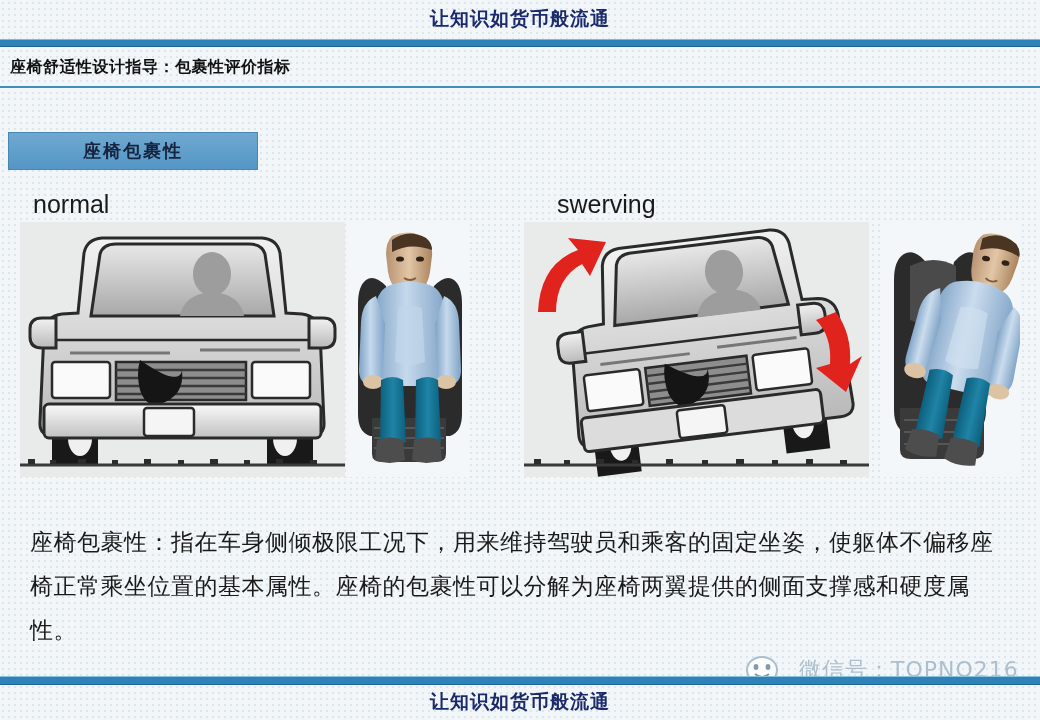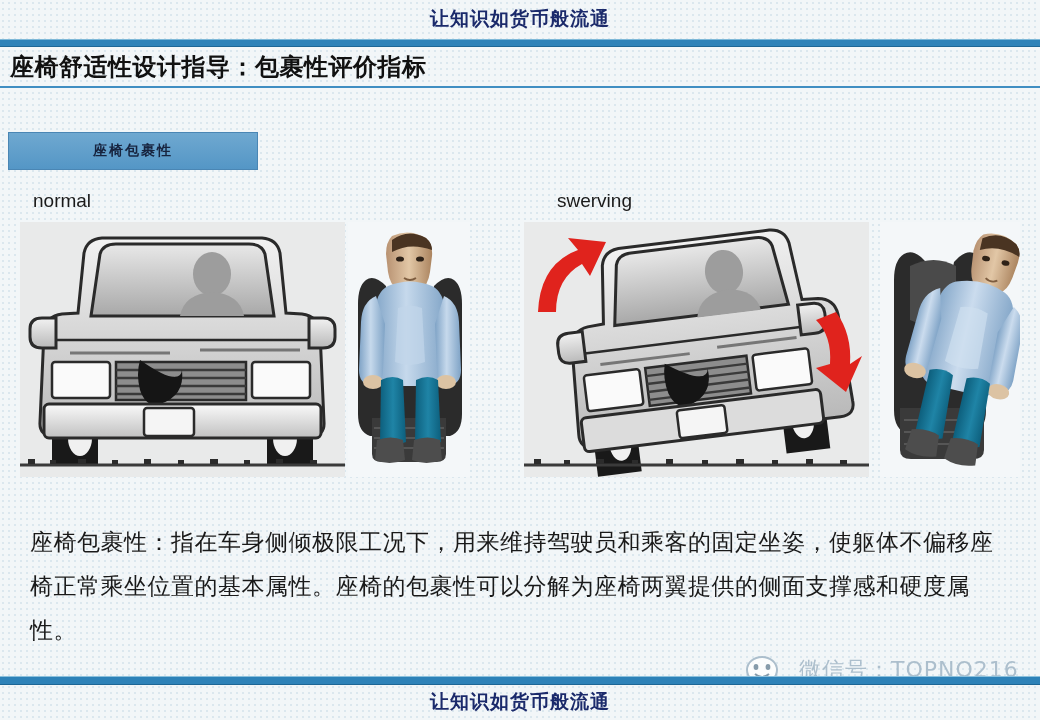--- a/index.html
+++ b/index.html
@@ -30,41 +30,41 @@
   .rule-top{
     position:absolute;left:0;top:39px;width:1040px;height:6px;
     background:#2e82b8;border-top:1px solid #7fb9d8;border-bottom:1px solid #1d6695;
   }
   .slide-title{
     position:absolute;left:10px;top:50px;width:980px;height:34px;
     display:flex;align-items:center;
   }
   .slide-title-text{
     font-family:Liberation Sans, sans-serif;
-    font-size:24px;font-weight:700;color:#111;letter-spacing:.5px;
+    font-size:16px;font-weight:700;color:#111;letter-spacing:.5px;
   }
   .rule-under-title{
     position:absolute;left:0;top:86px;width:1040px;height:2px;background:#3f8ec2;
   }
 
   
   .section-chip{
     position:absolute;left:8px;top:132px;width:248px;height:36px;
     background:linear-gradient(180deg,#6fa8d0 0%,#5496c6 100%);
     border:1px solid #4a86b4;
     display:flex;align-items:center;justify-content:center;
   }
   .section-chip-text{
     font-family:Liberation Sans, sans-serif;
-    font-size:14px;font-weight:700;color:#17243f;letter-spacing:2px;
+    font-size:18px;font-weight:700;color:#17243f;letter-spacing:2px;
   }
 
   
   .scenario-label{
-    position:absolute;font-size:19px;color:#1a1a1a;
+    position:absolute;font-size:25px;color:#1a1a1a;
     font-family:"Liberation Sans",sans-serif;
   }
   #lbl-normal{left:33px;top:190px;}
   #lbl-swerving{left:545px;top:190px;margin-left:12px;}
 
   
   .fig{position:absolute;}
   #fig-car-normal{left:20px;top:222px;width:325px;height:255px;}
   #fig-man-normal{left:348px;top:222px;width:122px;height:255px;}
   #fig-car-swerve{left:524px;top:222px;width:345px;height:255px;}

